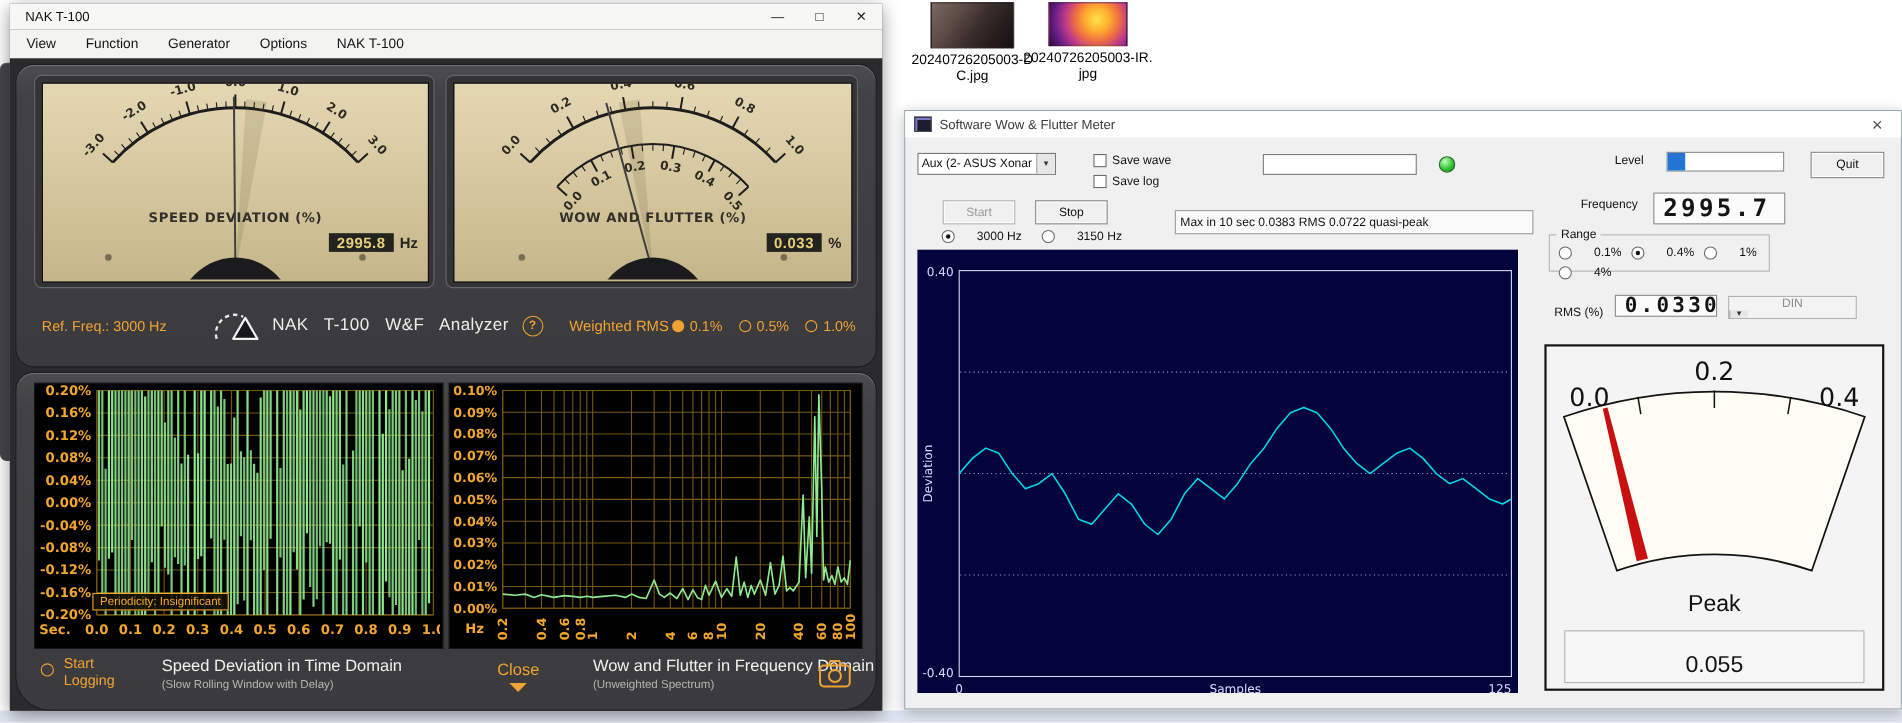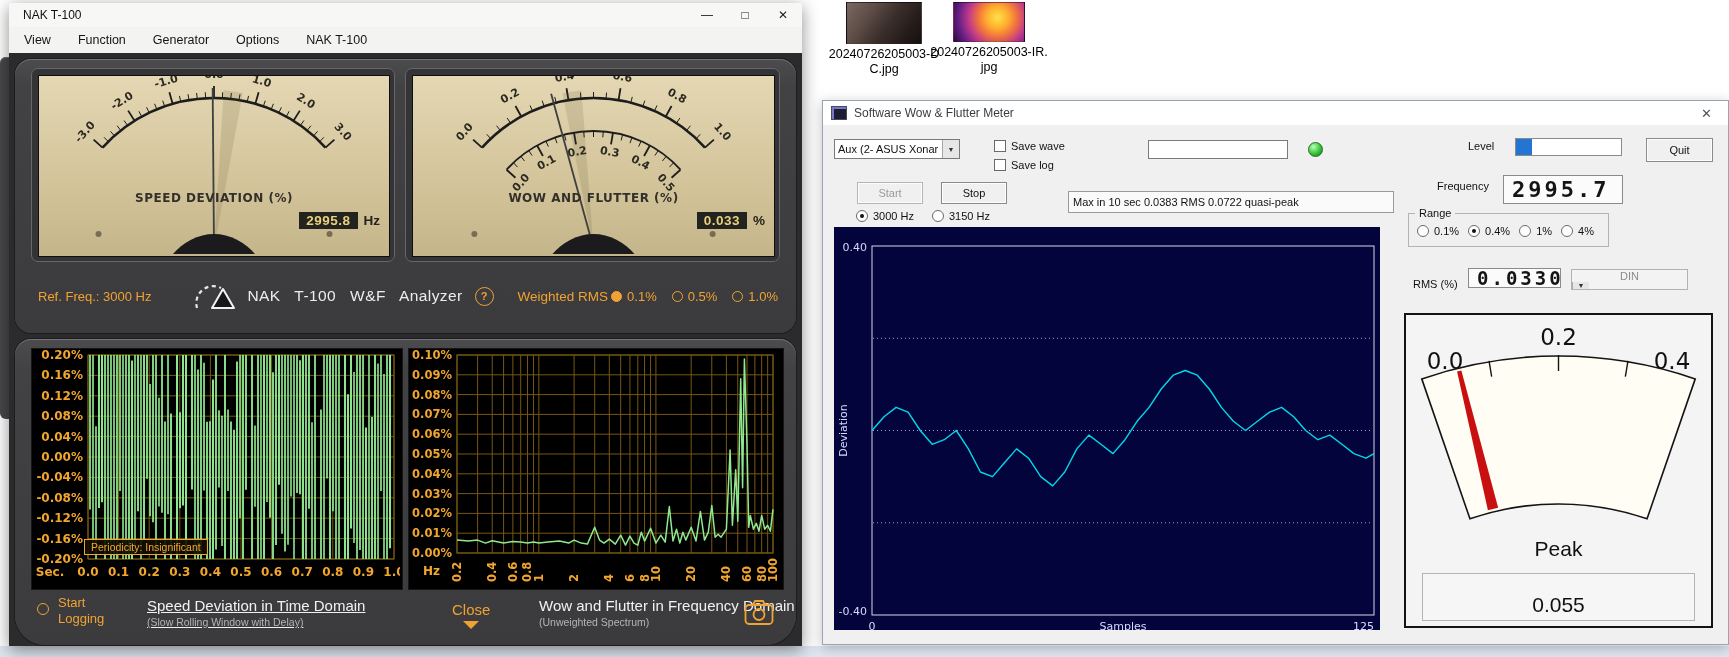--- a/index.html
+++ b/index.html
@@ -54,21 +54,21 @@
   #chart-time-box{left:16px;width:370px;}
   #chart-spec-box{left:393px;width:374px;}
   .tooltip{position:absolute;left:52px;top:190px;border:1px solid #f2a62e;background:rgba(20,14,2,.92);color:#f2a62e;font-size:10.5px;padding:1px 6px;white-space:nowrap;}
 
   .nak-bottombar{left:0;top:252px;width:100%;height:54px;}
   .logrdo{position:absolute;left:22px;top:12px;width:12px;height:12px;border:1.5px solid #f0a232;border-radius:50%;box-sizing:border-box;cursor:default;}
   .logtext{position:absolute;left:43px;top:4px;color:#f0a232;font-size:13px;line-height:16px;cursor:default;}
   .cap{position:absolute;color:#f1f1f1;}
   .cap .t{font-size:15px;}
   .cap .s{font-size:10.5px;color:#b5b5b5;margin-top:2px;}
-  #cap-left{left:132px;top:6px;text-decoration:underline;}
+  #cap-left{left:132px;top:6px;}
   #cap-right{left:524px;top:6px;}
   .closeblk{position:absolute;left:437px;top:10px;text-align:center;color:#f0a232;font-size:15px;cursor:default;}
   .closetri{width:0;height:0;border-left:8px solid transparent;border-right:8px solid transparent;border-top:8px solid #f0a232;margin:3px auto 0;}
   .camera{position:absolute;right:22px;top:8px;cursor:default;}
 
   
   .swfm{left:822px;top:100px;width:907px;height:545px;background:#f0f0f0;border:1px solid #98a4b4;box-sizing:border-box;box-shadow:0 3px 12px rgba(0,0,0,.25);}
   .swfm-titlebar{height:24px;background:#ffffff;display:flex;align-items:center;gap:7px;padding:0 12px 0 8px;}
   .swfm-ico{width:14px;height:12px;background:#1d1d30;border:1px solid #4a4a5a;box-shadow:inset 2px 2px 0 #77c;}
   .swfm-title{font-size:12px;color:#3c3c3c;}
@@ -83,21 +83,21 @@
   .chkbox{width:12px;height:12px;background:#fff;border:1px solid #6a6a6a;box-sizing:border-box;}
   .field{height:19px;border:1px solid #7a7a7a;background:#fff;font-size:11px;padding:0 3px;box-sizing:border-box;font-family:"Liberation Sans",sans-serif;}
   .led{width:15px;height:15px;border-radius:50%;background:radial-gradient(circle at 35% 30%,#baffba,#35c435 55%,#0c7a0c);border:1px solid #2a6a2a;box-sizing:border-box;}
   .pbar{width:107px;height:18px;border:1px solid #8a8a8a;background:#fff;box-sizing:border-box;}
   .pfill{height:100%;}
   .wbtn97{height:24px;width:67px;background:#f0f0f0;border:1px solid #8a8a8a;box-shadow:inset 0 0 0 1px #fdfdfd;font-size:11px;color:#111;font-family:"Liberation Sans",sans-serif;cursor:default;}
   .wbtn97.sm{height:22px;width:66px;}
   .wbtn97.disabledbtn{color:#9b9b9b;border-color:#b5b5b5;}
   .statusbox{width:316px;height:20px;border:1px solid #9a9a9a;background:#fafafa;font-size:11px;line-height:20px;padding:0 4px;white-space:nowrap;overflow:hidden;color:#111;box-sizing:content-box;}
   .lcd{background:#fbfbfb;border:1px solid #8a8a8a;font-family:"DejaVu Sans Mono",monospace;font-weight:bold;color:#141414;display:flex;align-items:center;padding-left:8px;letter-spacing:3px;box-sizing:border-box;}
-  .winradio{display:inline-flex;align-items:center;gap:5px;font-size:11px;color:#111;margin-right:18px;cursor:default;}
+  .winradio{display:inline-flex;align-items:center;gap:20px;font-size:11px;color:#111;margin-right:18px;cursor:default;}
   .wr{width:12px;height:12px;border:1px solid #6a6a6a;border-radius:50%;background:#fff;box-sizing:border-box;position:relative;}
   .wr.sel::after{content:"";position:absolute;left:3px;top:3px;width:4px;height:4px;border-radius:50%;background:#111;}
   .group{border:1px solid #b4b4b4;position:absolute;box-sizing:border-box;}
   .group-label{position:absolute;top:-7px;left:6px;background:#f0f0f0;padding:0 4px;font-size:11px;color:#111;}
   .group-row{padding:9px 0 0 8px;}
   .group-row .winradio{margin-right:9px;}
   .plotpanel{left:11px;top:126px;width:546px;height:403px;background:#04043c;}
   .gaugepanel{left:581px;top:212px;width:309px;height:315px;background:#f4f4f4;border:2px solid #141414;box-sizing:border-box;}
   .peaklbl{position:absolute;left:0;top:222px;width:100%;text-align:center;font-size:21px;color:#111;}
   .peakbox{position:absolute;left:16px;top:258px;width:273px;height:48px;border:1px solid #b4b4b4;background:#f6f6f6;display:flex;align-items:flex-end;justify-content:center;font-size:21px;color:#111;padding-bottom:3px;box-sizing:border-box;}

